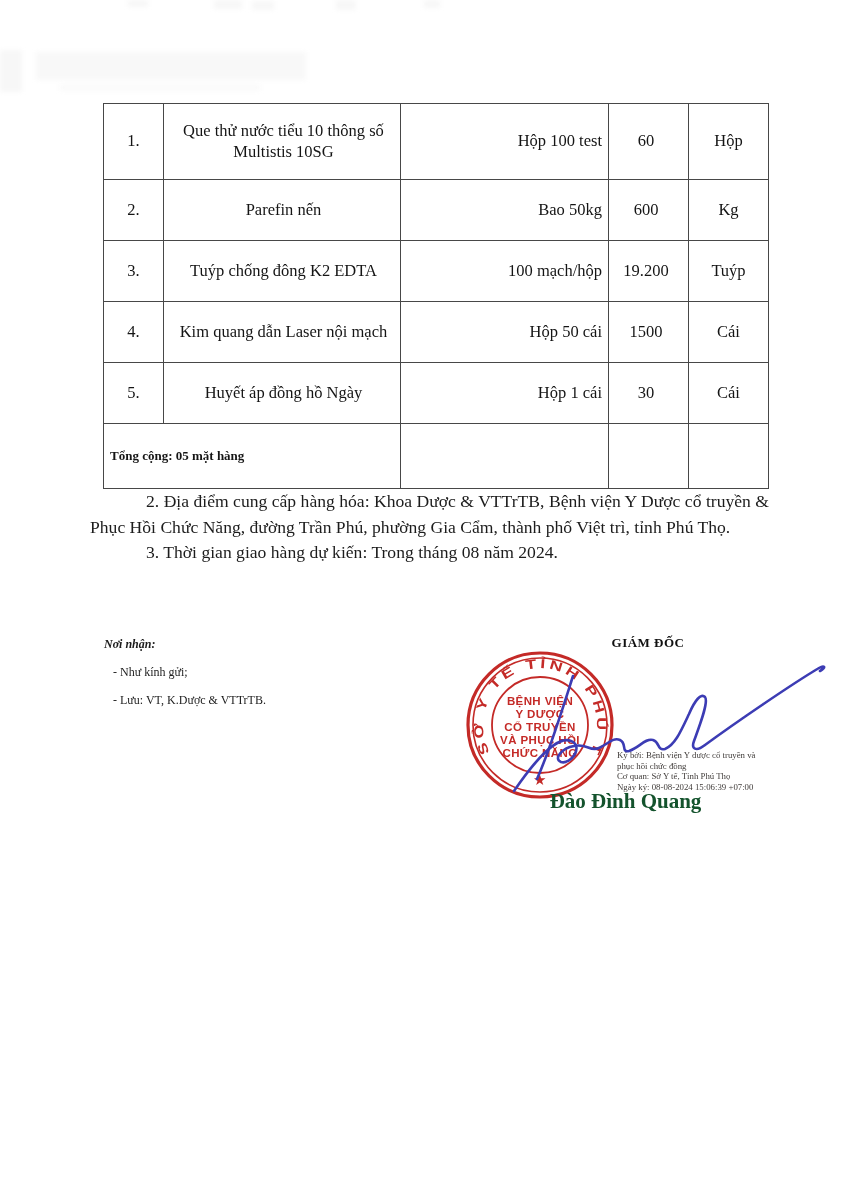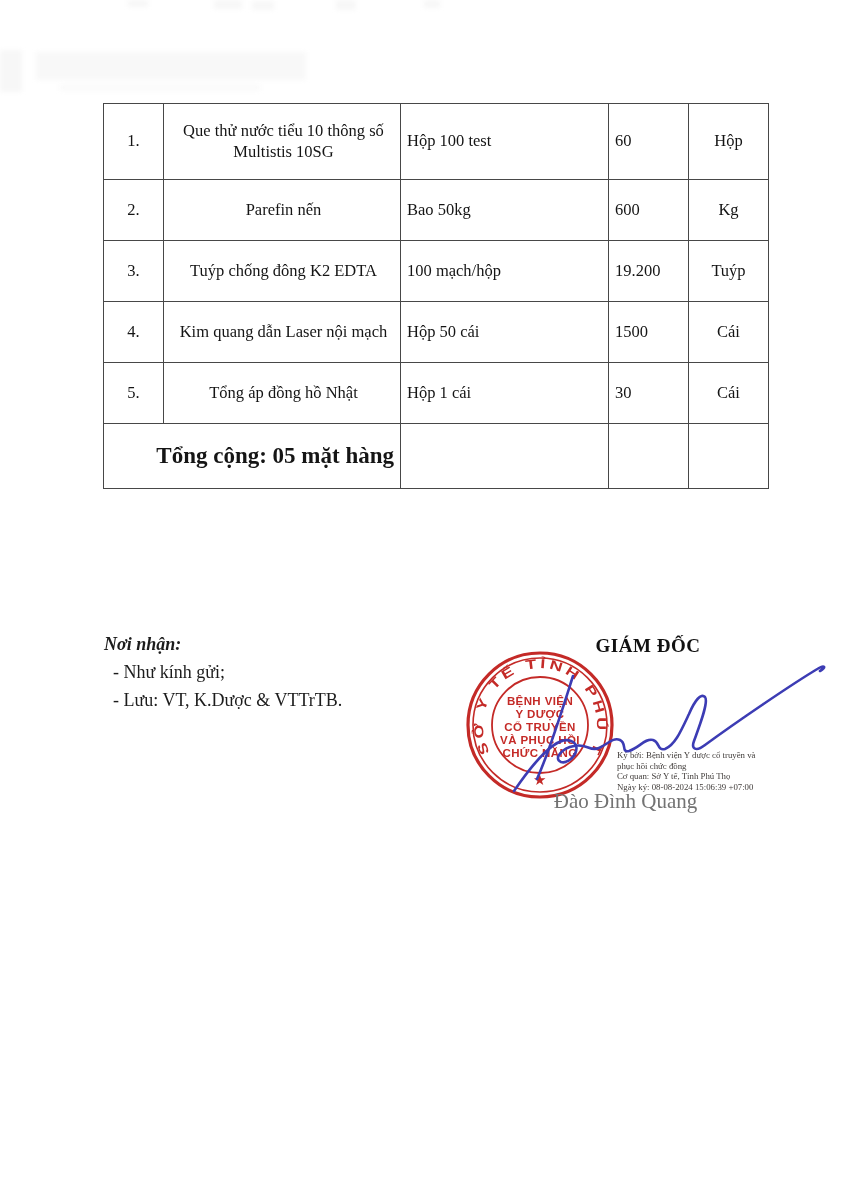--- a/index.html
+++ b/index.html
@@ -15,53 +15,53 @@
     position:absolute;left:103px;top:103px;width:665px;
     border-collapse:collapse;table-layout:fixed;
     font-size:16.5px;color:#151515;
   }
   #supply-table td{
     border:1.6px solid #474747;vertical-align:middle;
     padding:2px 6px;line-height:1.25;
   }
   #supply-table .c-no{text-align:center;}
   #supply-table .c-name{text-align:center;padding-left:9px;padding-right:6px;}
-  #supply-table .c-pack{text-align:left;}
-  #supply-table .c-qty{text-align:left;padding-right:11px;}
+  #supply-table .c-pack{text-align:right;}
+  #supply-table .c-qty{text-align:center;padding-right:11px;}
   #supply-table .c-unit{text-align:center;font-family:Liberation Serif, serif;}
   #supply-table tr.r1 td{height:71px;}
   #supply-table tr.r td{height:56px;}
   #supply-table tr.rt td{height:60px;}
-  .total-cell{font-weight:bold;text-align:right;font-size:23px;}
+  .total-cell{font-weight:bold;text-align:left;font-size:13px;}
   
   .para-block{
     position:absolute;left:90px;top:489px;width:679px;
     font-size:17.6px;line-height:25.6px;text-align:justify;
   }
   .para-block p{margin:0;text-indent:56px;}
   
-  .recipients{position:absolute;left:104px;top:635px;font-size:18px;line-height:19px;}
+  .recipients{position:absolute;left:104px;top:635px;font-size:12px;line-height:19px;}
   .recipients .rc-title{font-weight:bold;font-style:italic;margin:0 0 2px 0;}
   .recipients .rc-item{margin:9px;}
   
   .role-title{
     position:absolute;left:548px;top:635px;width:200px;text-align:center;
-    font-weight:bold;font-size:19px;letter-spacing:.5px;color:#111;
+    font-weight:bold;font-size:13px;letter-spacing:.5px;color:#111;
   }
   .stamp-wrap{position:absolute;left:464px;top:649px;width:152px;height:152px;}
   .esign-info{
     position:absolute;left:617px;top:750px;width:210px;
     font-size:8.8px;line-height:10.6px;color:#403c3a;
     font-family:"Liberation Serif","DejaVu Serif",serif;
   }
   .esign-info div{white-space:nowrap;}
   .esign-info div:nth-child(2){white-space:normal;}
   .signer-name{
     position:absolute;left:523px;top:789px;width:205px;text-align:center;
-    font-weight:normal;font-size:21px;color:#737373;
+    font-weight:bold;font-size:21px;color:#14532d;
   }
   .sig-overlay{position:absolute;left:0;top:0;width:849px;height:1200px;pointer-events:none;}
   .stamp-ring-text{
     font-family:"Liberation Sans","DejaVu Sans",sans-serif;
     font-weight:bold;letter-spacing:2.5px;
   }
   .stamp-center-text{
     font-family:"Liberation Sans","DejaVu Sans",sans-serif;
     font-weight:bold;text-anchor:middle;letter-spacing:.4px;
   }
@@ -112,34 +112,38 @@
       </tr>
       <tr class="r">
         <td class="c-no">4.</td>
         <td class="c-name">Kim quang dẫn Laser nội mạch</td>
         <td class="c-pack">Hộp 50 cái</td>
         <td class="c-qty">1500</td>
         <td class="c-unit">Cái</td>
       </tr>
       <tr class="r">
         <td class="c-no">5.</td>
-        <td class="c-name">Tổng áp đồng hồ Nhật</td>
+        <td class="c-name">Huyết áp đồng hồ Ngày</td>
         <td class="c-pack">Hộp  1 cái</td>
         <td class="c-qty">30</td>
         <td class="c-unit">Cái</td>
       </tr>
       <tr class="rt">
         <td class="total-cell" colspan="2">Tổng cộng: 05 mặt hàng</td>
         <td></td>
         <td></td>
         <td></td>
       </tr>
     </tbody>
   </table>
 
+  <div class="para-block">
+    <p>2. Địa điểm cung cấp hàng hóa:  Khoa Dược &amp; VTTrTB, Bệnh viện Y Dược cổ truyền &amp; Phục Hồi Chức Năng, đường Trần Phú, phường Gia Cẩm, thành phố Việt trì, tỉnh Phú Thọ.</p>
+    <p>3. Thời gian giao hàng dự kiến: Trong tháng 08 năm 2024.</p>
+  </div>
 
   <div class="recipients">
     <p class="rc-title">Nơi nhận:</p>
     <p class="rc-item">- Như kính gửi;</p>
     <p class="rc-item">- Lưu: VT, K.Dược &amp; VTTrTB.</p>
   </div>
 
   <div class="role-title">GIÁM ĐỐC</div>
 
   <div class="stamp-wrap">

